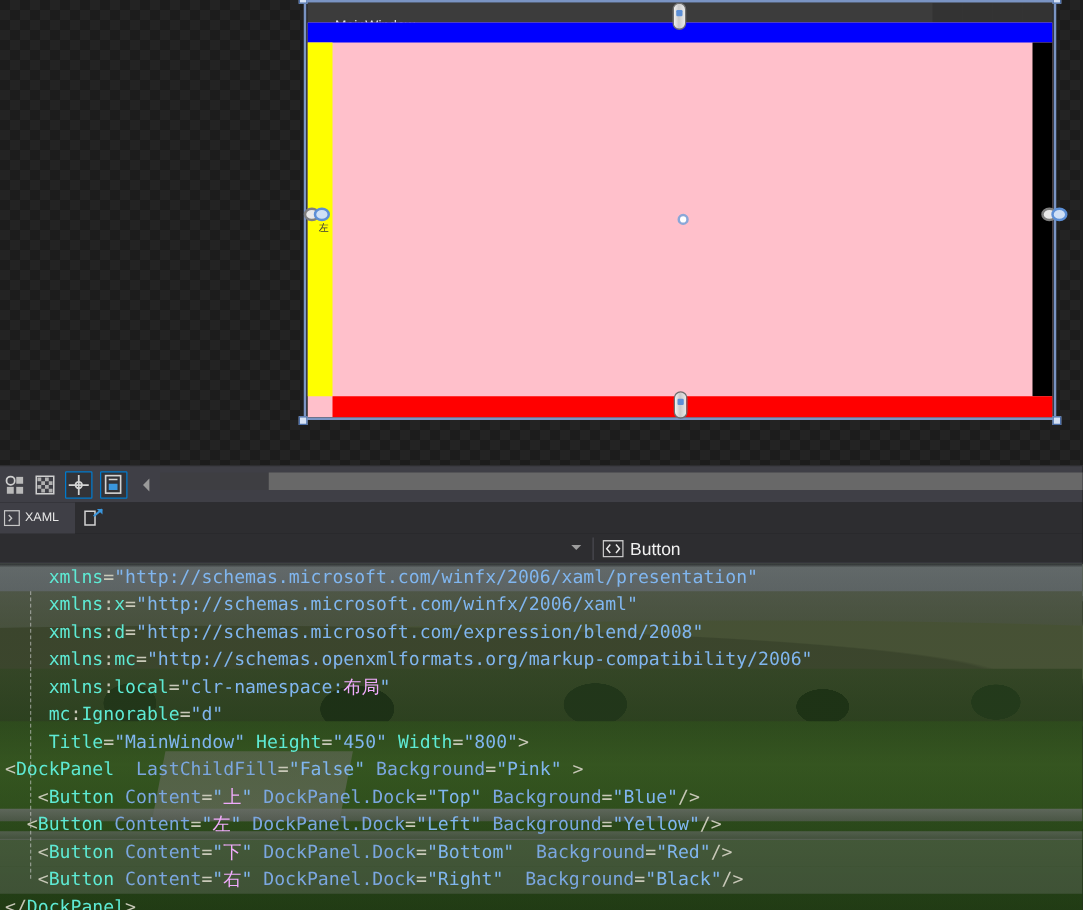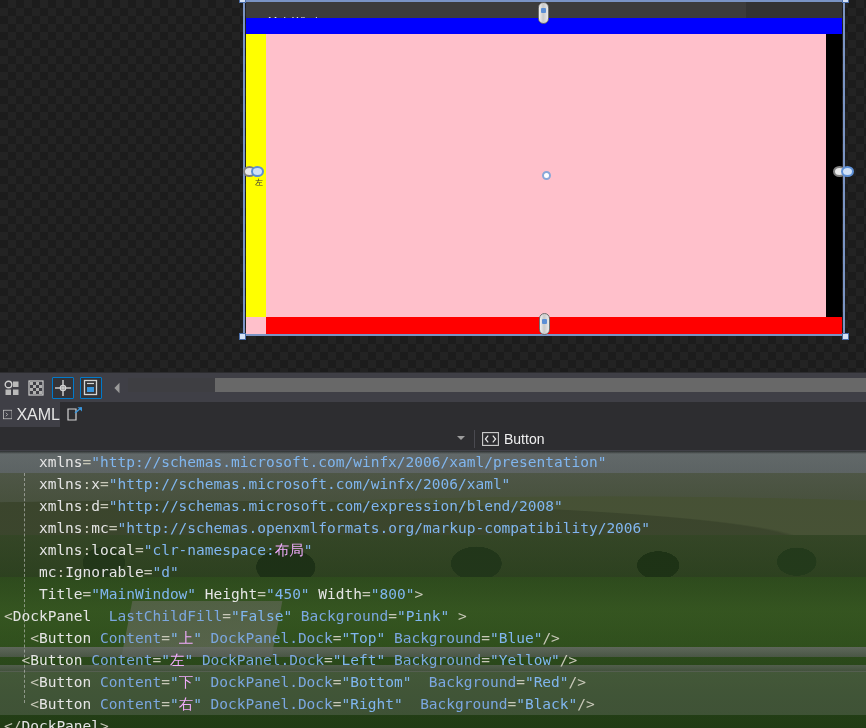--- a/index.html
+++ b/index.html
@@ -140,21 +140,21 @@
   
   #xaml-tabstrip{
     position:absolute;left:0;top:402px;width:866px;height:25px;
     background:#2d2d30;
   }
   #xaml-tab{
     position:absolute;left:0;top:0;width:60px;height:25px;
     background:#3f3f46;display:flex;align-items:center;gap:4px;
     padding-left:3px;box-sizing:border-box;cursor:pointer;
   }
-  #xaml-tab-label{font-size:16px;color:#e6e6e6;}
+  #xaml-tab-label{font-size:10px;color:#e6e6e6;}
   #xaml-popout{
     position:absolute;left:66px;top:4px;width:18px;height:17px;cursor:pointer;
   }
 
   
   #navbar{
     position:absolute;left:0;top:427px;width:866px;height:24px;
     background:#2d2d30;border-bottom:1px solid #3f3f46;box-sizing:border-box;
     display:flex;align-items:center;
   }
@@ -225,21 +225,21 @@
   #code-lines{
     position:absolute;left:0;top:0;width:866px;height:277px;
     font-family:"DejaVu Sans Mono", monospace;
     font-size:14.5px;line-height:22px;
     white-space:pre;
   }
   .cline{position:relative;height:22px;padding-left:4px;box-sizing:border-box;}
   .cline.hl{background:rgba(128,128,128,.30);}
   .tok-attr{color:#7ba7e0;}
   .tok-str{color:#80b6ef;}
-  .tok-elem{color:#e5e5e5;}
+  .tok-elem{color:#5eead4;}
   .tok-punc{color:#c8c8b8;}
   .tok-cjk{color:#f0abfc;}
   #indent-guide{
     position:absolute;left:24px;top:22px;width:1px;height:230px;
     border-left:1px dashed rgba(210,210,210,.55);
   }
   #editor-topshadow{
     position:absolute;left:0;top:0;width:866px;height:3px;
     background:linear-gradient(180deg,rgba(0,0,0,.55),rgba(0,0,0,0));
   }

